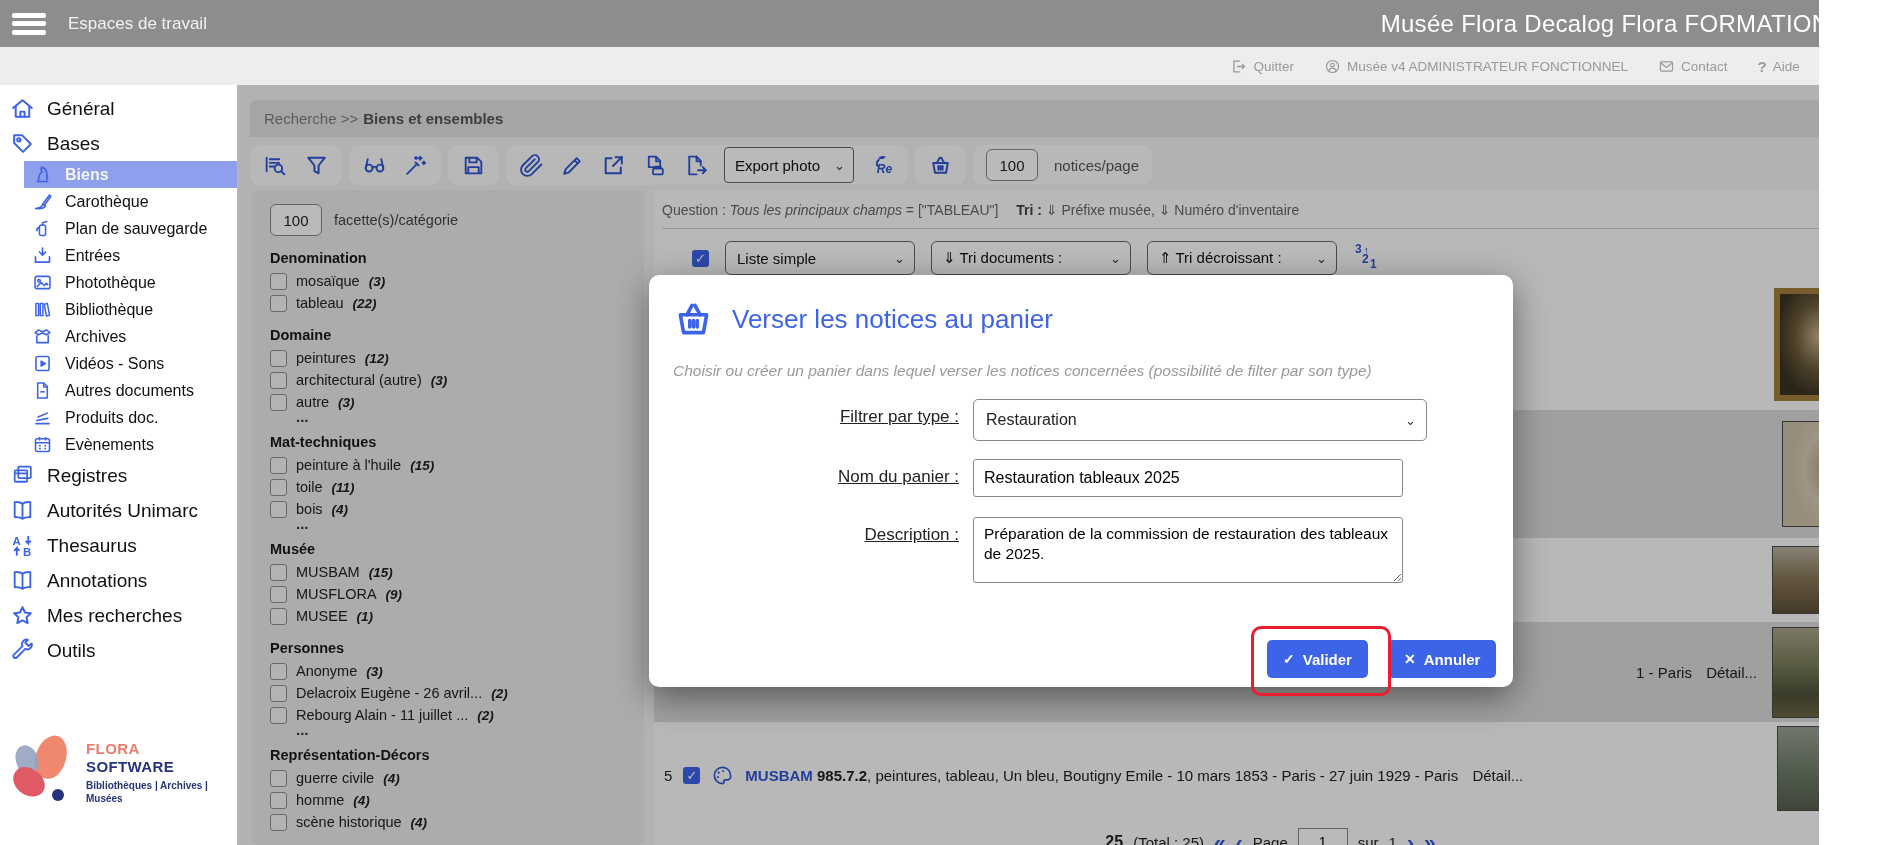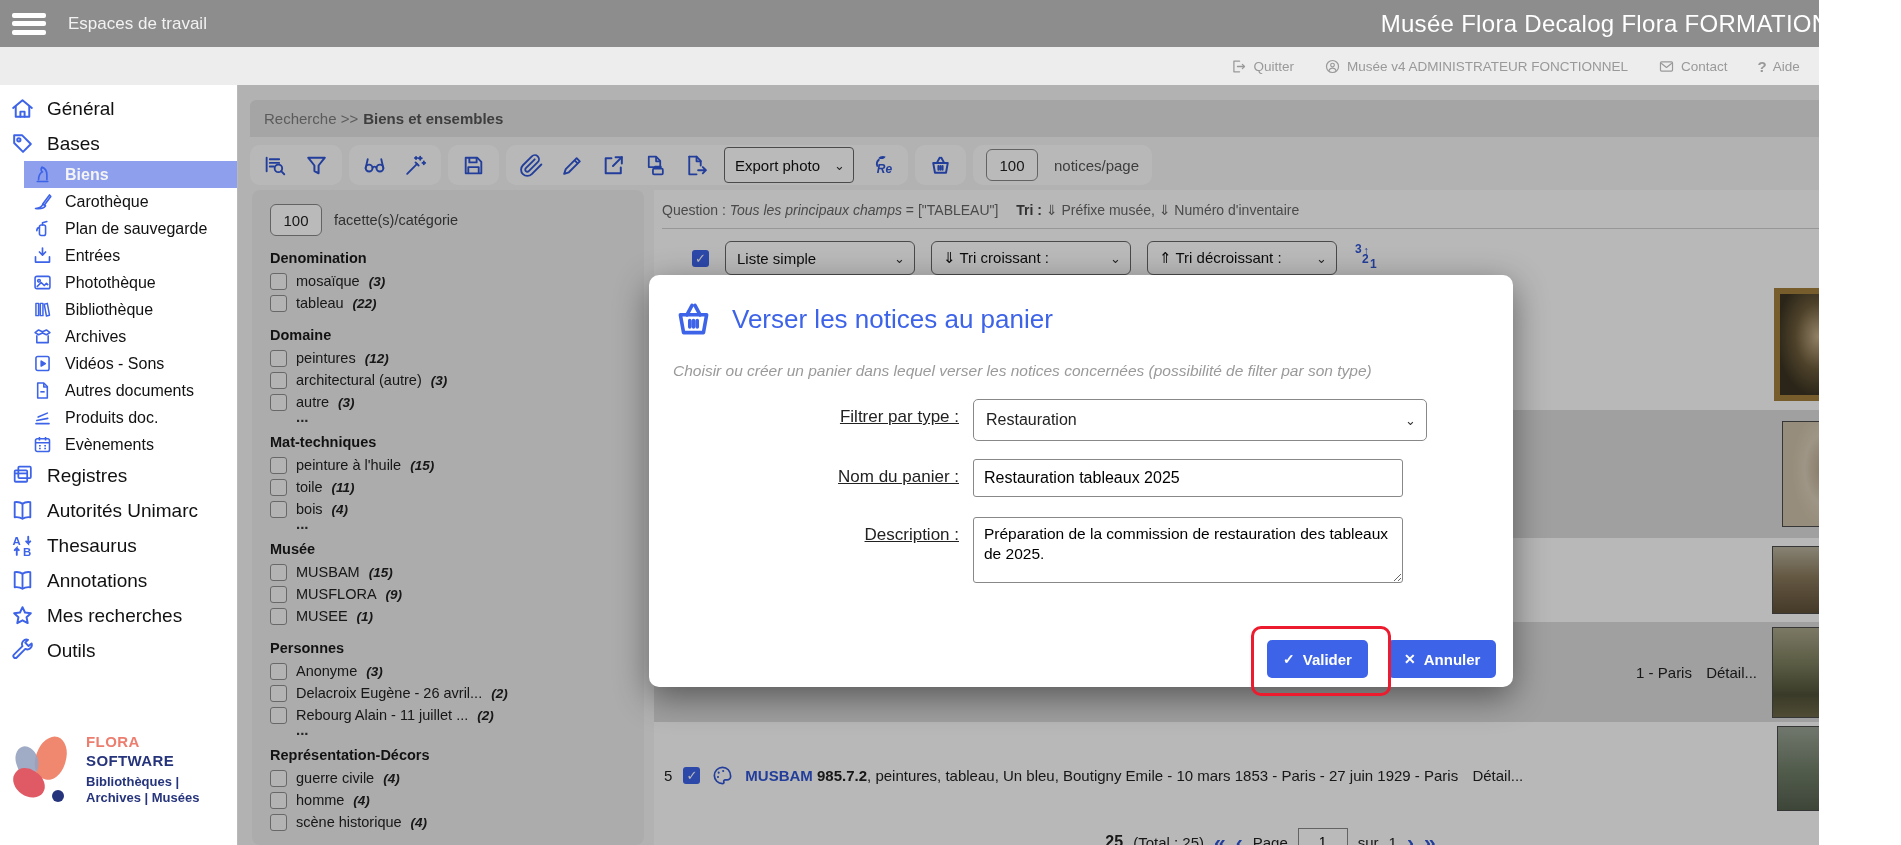--- a/index.html
+++ b/index.html
@@ -33,21 +33,21 @@
   .logo{left:8px;top:648px;width:220px;display:flex;align-items:flex-end;gap:8px;}
   .petals{position:relative;width:70px;height:72px;flex:0 0 auto;}
   .petal{position:absolute;border-radius:50% 50% 50% 0;}
   .p1{width:30px;height:44px;background:#f0886f;left:28px;top:2px;transform:rotate(18deg);border-radius:50% 50% 45% 45%;}
   .p2{width:26px;height:34px;background:#e05a66;left:8px;top:32px;transform:rotate(-55deg);border-radius:50% 45% 50% 50%;}
   .p3{width:22px;height:30px;background:#96a3c0;left:8px;top:12px;transform:rotate(-20deg);opacity:.9;}
   .pdot{position:absolute;width:12px;height:12px;border-radius:50%;background:#26347c;left:44px;top:56px;}
   .logo-txt{line-height:1.25;}
   .logo-line1{font-size:15px;font-weight:bold;letter-spacing:.4px;}
   .lg-flora{color:#ed7d6e;} .lg-soft{color:#26347c;}
-  .logo-line2{font-size:13px;color:#26347c;font-weight:bold;margin-top:3px;}
+  .logo-line2{font-size:10px;color:#26347c;font-weight:bold;margin-top:3px;}
 
   
   .main{left:238px;top:85px;width:1663px;height:760px;background:#f4f4f4;}
   .dim{left:0;top:0;width:100%;height:100%;background:rgba(0,0,0,.27);z-index:50;}
   .crumbbar{left:12px;top:15px;width:1637px;height:37px;background:#e2e2e2;border-radius:6px 6px 0 0;
             display:flex;align-items:center;padding-left:14px;box-sizing:border-box;font-size:15px;color:#7d7d7d;}
   .crumb-b{font-weight:bold;color:#555;margin-left:5px;}
 
   .toolbar{left:12px;top:57px;width:1637px;height:46px;display:flex;align-items:center;gap:7px;}
   .pill{background:#fdfdfd;border-radius:10px;height:40px;display:flex;align-items:center;gap:16px;padding:0 13px;}
@@ -738,21 +738,21 @@
         <span>⇓ Préfixe musée, ⇓ Numéro d'inventaire</span>
       </div>
       <div class="qdiv"></div>
       <div class="sortrow">
         <span class="bluechk">✓</span>
         <div class="sort-select s1">
           <span>Liste simple</span>
           <span class="chev">⌄</span>
         </div>
         <div class="sort-select s2">
-          <span>⇓ Tri croissant :</span>
+          <span>⇓ Tri documents :</span>
           <span class="chev">⌄</span>
         </div>
         <div class="sort-select s3">
           <span>⇑ Tri décroissant :</span>
           <span class="chev">⌄</span>
         </div>
         <div class="sorticon">
           <span class="st3">3</span>
           <span class="star">↑</span>
           <span class="st2">2</span>

